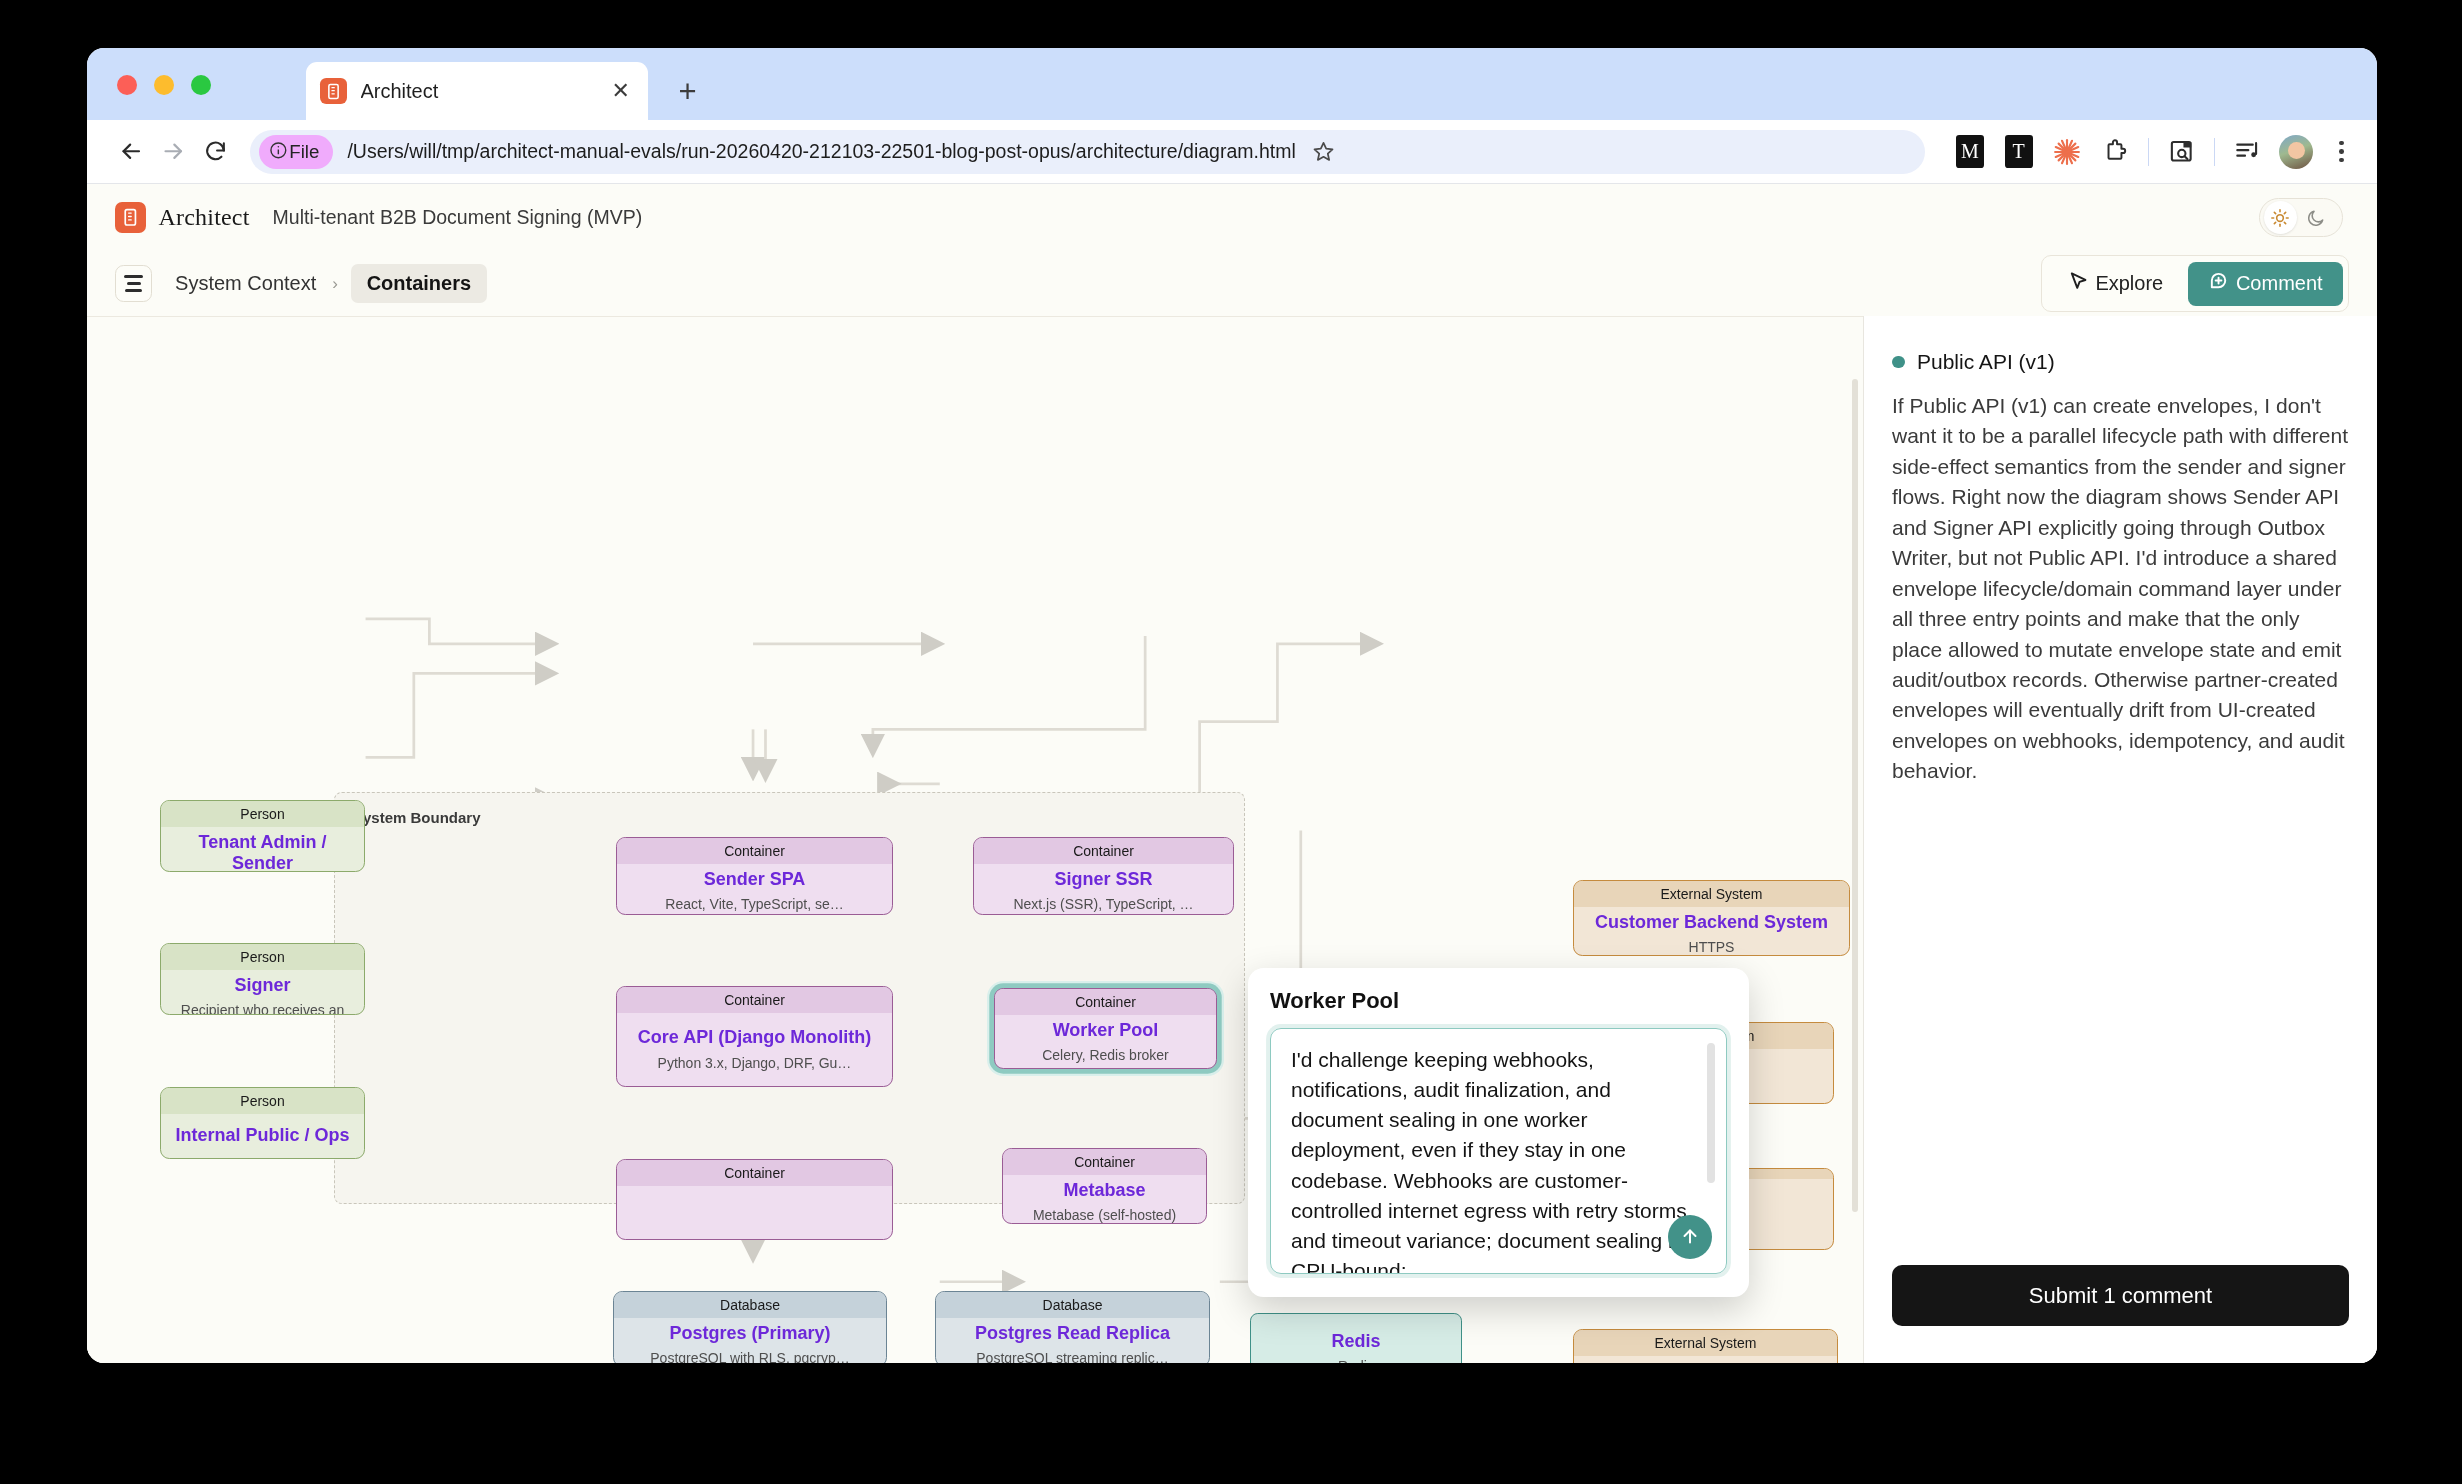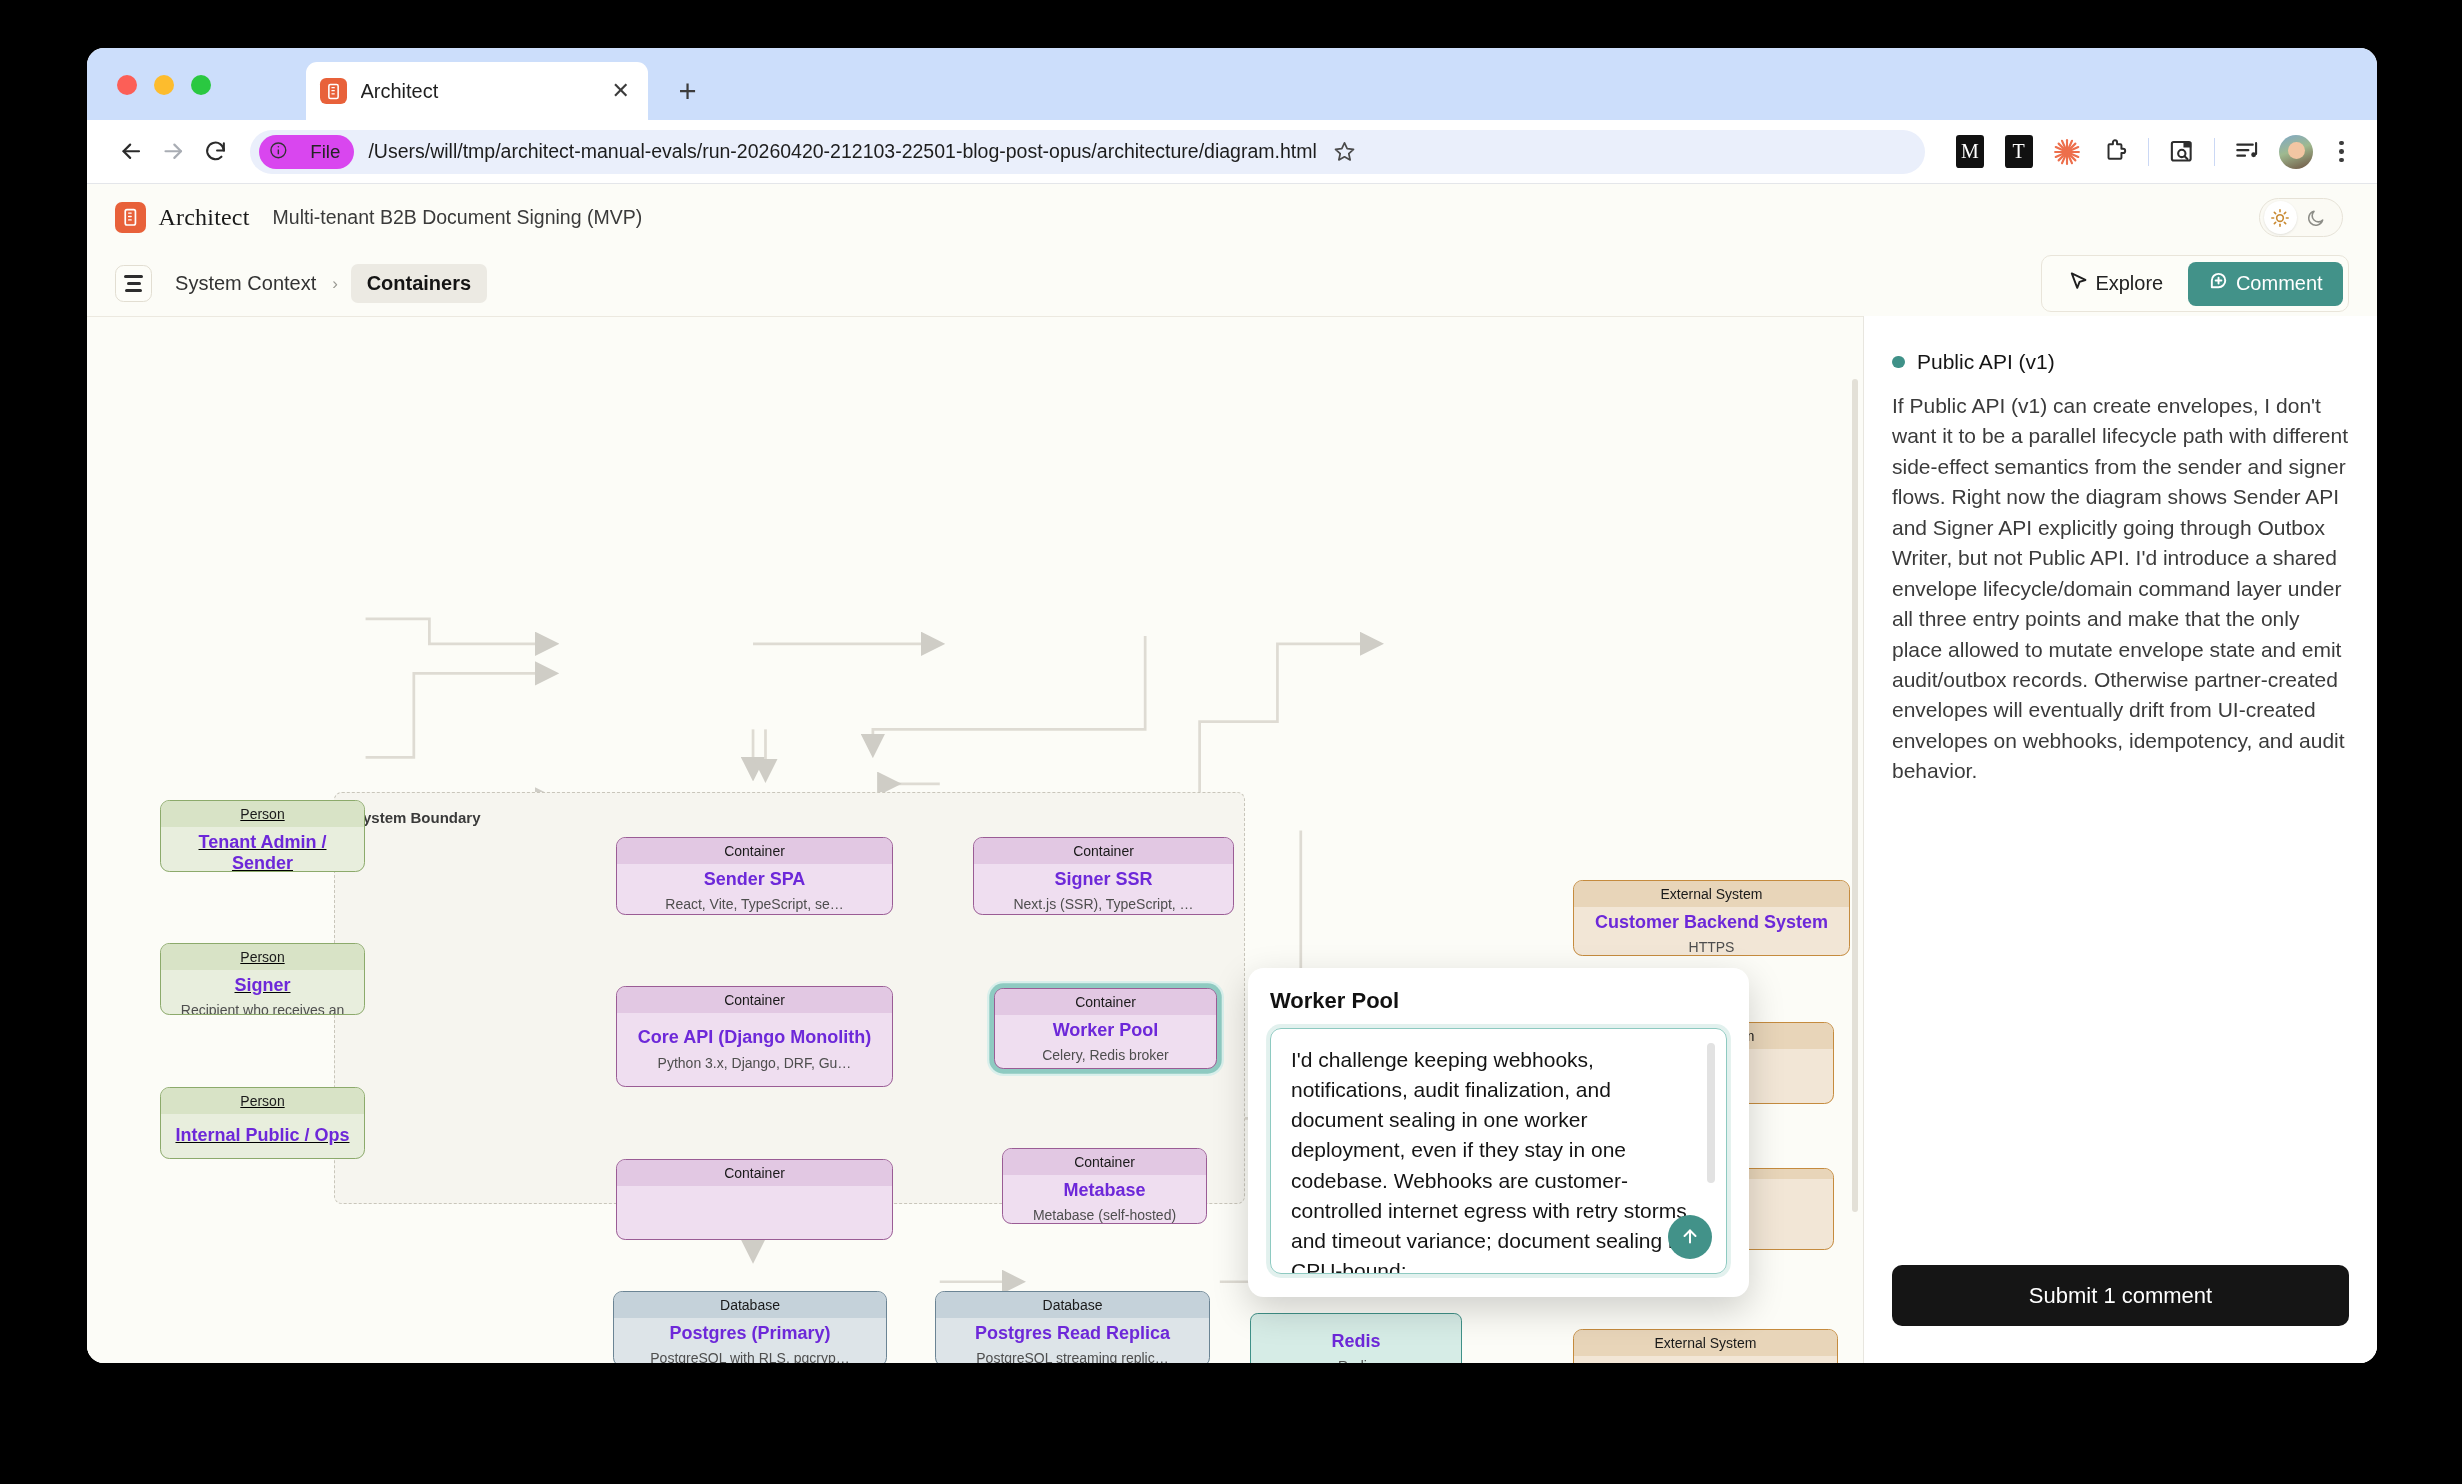--- a/index.html
+++ b/index.html
@@ -87,22 +87,22 @@
     flex: 1 1 auto;
     height: 44px;
     margin: 0 11px 0 14px;
     background: #eaeffb;
     border-radius: 22px;
     display: flex; align-items: center;
     padding: 0 7.8px 0 9.3px;
     min-width: 0;
   }
   .filechip {
-    display: flex; align-items: center; gap: 23px;
-    background: #d946ef;
+    display: flex; align-items: center; gap: 2px;
+    background: #f0abfc;
     border-radius: 17px;
     height: 34px;
     padding: 0 14px 0 9.3px;
     flex: 0 0 auto;
   }
   .filechip-label { font-size: 18.7px; color: #242424; }
   .urltext {
     margin-left: 14px;
     font-size: 19.5px; color: #1d1d1d;
     white-space: nowrap; overflow: hidden; text-overflow: ellipsis;
@@ -245,21 +245,21 @@
   }
   .node-body {
     flex: 1 1 auto;
     display: flex; flex-direction: column;
     align-items: center; justify-content: center;
     padding: 4.7px 9.3px; text-align: center;
   }
   .node-name { font-size: 18px; font-weight: bold; color: #6d28d9; line-height: 1.18; }
   .node-tech { font-size: 14px; color: #4e4e4e; margin-top: 6.2px; line-height: 1.2; }
 
-  .n-person { border-color: #8caa6b; background: #e8eedd; text-decoration: underline; }
+  .n-person { border-color: #8caa6b; background: #e8eedd; }
   .n-person .node-kind { background: #d8e3c6; }
   .n-container { border-color: #9a5c95; background: #efdef0; }
   .n-container .node-kind { background: #e2c8e3; }
   .n-db { border-color: #6b8494; background: #dde4e8; }
   .n-db .node-kind { background: #c5d2da; }
   .n-ext { border-color: #c58b3e; background: #f2e6d6; }
   .n-ext .node-kind { background: #e8d5b9; }
   .n-redis { border-color: #3f9188; background: #d6ece6; border-radius: 7.8px; }
   .n-redis .node-body { padding-top: 14px; }
 

